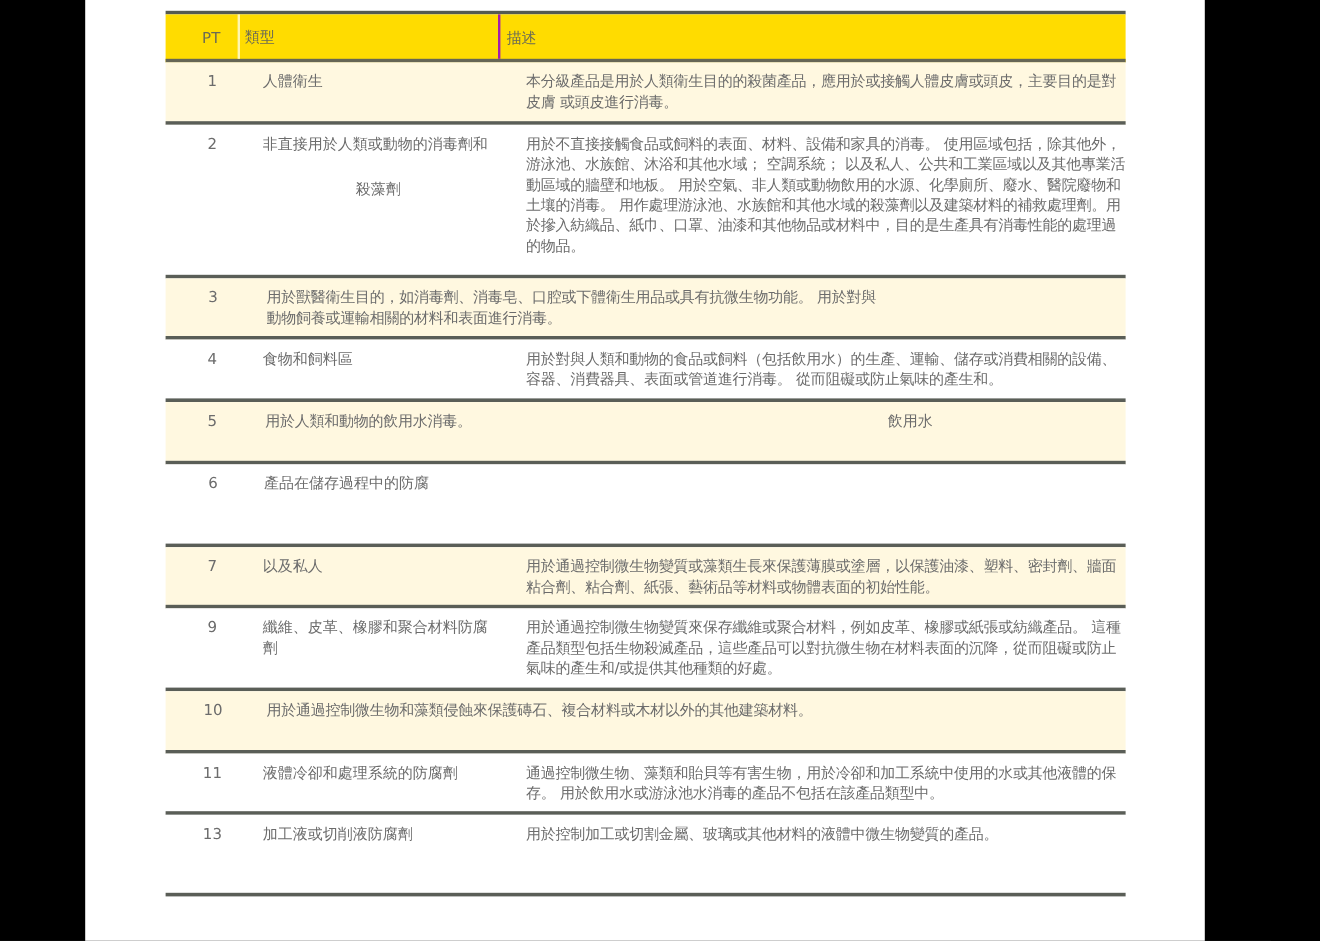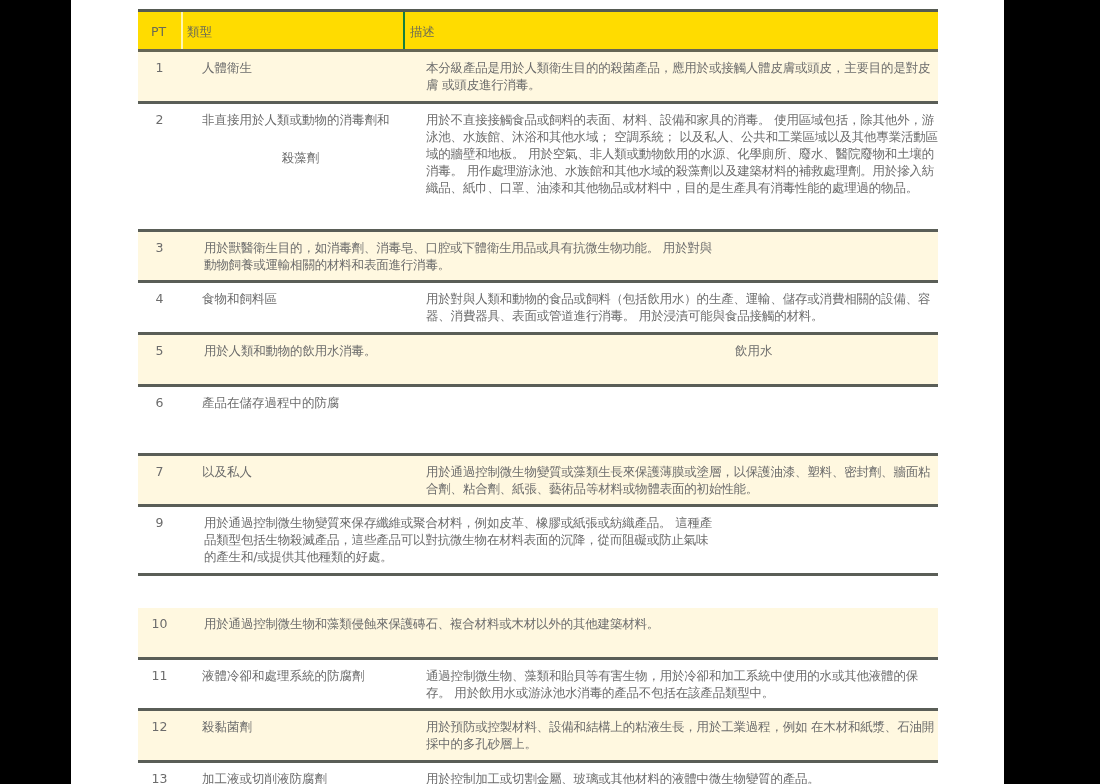--- a/index.html
+++ b/index.html
@@ -23,39 +23,41 @@
       position: absolute;
       left: 67px;
       top: 9px;
       width: 800px;
       border-top: 3px solid #555a52;
     }
     .row {
       display: flex;
       border-bottom: 3px solid #5a5e57;
       box-sizing: border-box;
+      padding-left: 18px;
     }
     .row.header {
       background: #ffdc00;
       height: 40px;
       border-bottom: 3px solid #666655;
     }
     .row.header .cell {
       color: #6b6b55;
       font-size: 12.5px;
       line-height: 40px;
       padding-top: 0;
     }
     .row.header .cell.c-pt {
       text-align: center;
       border-right: 2px solid #fff6b0;
     }
     .row.header .cell.c-type {
-      border-right: 2px solid #15803d;
+      border-right: 2px solid #a21caf;
       padding-left: 4px;
+      font-family: Liberation Mono, monospace;
     }
     .row.header .cell.c-desc {
       padding-left: 5px;
     }
     .row.odd { background: #fff8e0; }
     .row.even { background: #ffffff; }
     .cell {
       box-sizing: border-box;
       color: #6c6c6c;
       font-size: 12.5px;
@@ -113,21 +115,21 @@
     </div>
 
     <div class="row odd" style="height:51px;">
       <div class="cell c-pt">3</div>
       <div class="cell c-desc">用於獸醫衛生目的，如消毒劑、消毒皂、口腔或下體衛生用品或具有抗微生物功能。 用於對與動物飼養或運輸相關的材料和表面進行消毒。</div>
     </div>
 
     <div class="row even" style="height:52px;">
       <div class="cell c-pt">4</div>
       <div class="cell c-type">食物和飼料區</div>
-      <div class="cell c-desc">用於對與人類和動物的食品或飼料（包括飲用水）的生產、運輸、儲存或消費相關的設備、容器、消費器具、表面或管道進行消毒。 用於浸漬可能與食品接觸的材料。</div>
+      <div class="cell c-desc">用於對與人類和動物的食品或飼料（包括飲用水）的生產、運輸、儲存或消費相關的設備、容器、消費器具、表面或管道進行消毒。 從而阻礙或防止氣味的產生和。</div>
     </div>
 
     <div class="row odd" style="height:52px;">
       <div class="cell c-pt">5</div>
       <div class="cell c-desc">用於人類和動物的飲用水消毒。</div>
       <div class="cell c-type">飲用水</div>
     </div>
 
     <div class="row even" style="height:69px;">
       <div class="cell c-pt">6</div>
@@ -135,39 +137,35 @@
     </div>
 
     <div class="row odd" style="height:51px;">
       <div class="cell c-pt">7</div>
       <div class="cell c-type">以及私人</div>
       <div class="cell c-desc">用於通過控制微生物變質或藻類生長來保護薄膜或塗層，以保護油漆、塑料、密封劑、牆面粘合劑、粘合劑、紙張、藝術品等材料或物體表面的初始性能。</div>
     </div>
 
     <div class="row even" style="height:69px;">
       <div class="cell c-pt">9</div>
+      <div class="cell c-type">纖維、皮革、橡膠和聚合材料防腐劑</div>
       <div class="cell c-desc">用於通過控制微生物變質來保存纖維或聚合材料，例如皮革、橡膠或紙張或紡織產品。 這種產品類型包括生物殺滅產品，這些產品可以對抗微生物在材料表面的沉降，從而阻礙或防止氣味的產生和/或提供其他種類的好處。</div>
     </div>
 
-    <div class="row odd" style="height:52px;margin-top:32px;">
+    <div class="row odd" style="height:52px;">
       <div class="cell c-pt">10</div>
       <div class="cell c-desc">用於通過控制微生物和藻類侵蝕來保護磚石、複合材料或木材以外的其他建築材料。</div>
     </div>
 
     <div class="row even" style="height:51px;">
       <div class="cell c-pt">11</div>
       <div class="cell c-type">液體冷卻和處理系統的防腐劑</div>
       <div class="cell c-desc">通過控制微生物、藻類和貽貝等有害生物，用於冷卻和加工系統中使用的水或其他液體的保存。 用於飲用水或游泳池水消毒的產品不包括在該產品類型中。</div>
     </div>
 
-    <div class="row odd" style="height:52px;">
-      <div class="cell c-pt">12</div>
-      <div class="cell c-type">殺黏菌劑</div>
-      <div class="cell c-desc">用於預防或控製材料、設備和結構上的粘液生長，用於工業過程，例如 在木材和紙漿、石油開採中的多孔砂層上。</div>
-    </div>
 
     <div class="row even" style="height:68px;">
       <div class="cell c-pt">13</div>
       <div class="cell c-type">加工液或切削液防腐劑</div>
       <div class="cell c-desc">用於控制加工或切割金屬、玻璃或其他材料的液體中微生物變質的產品。</div>
     </div>
 
   </div>
 </div>
 

